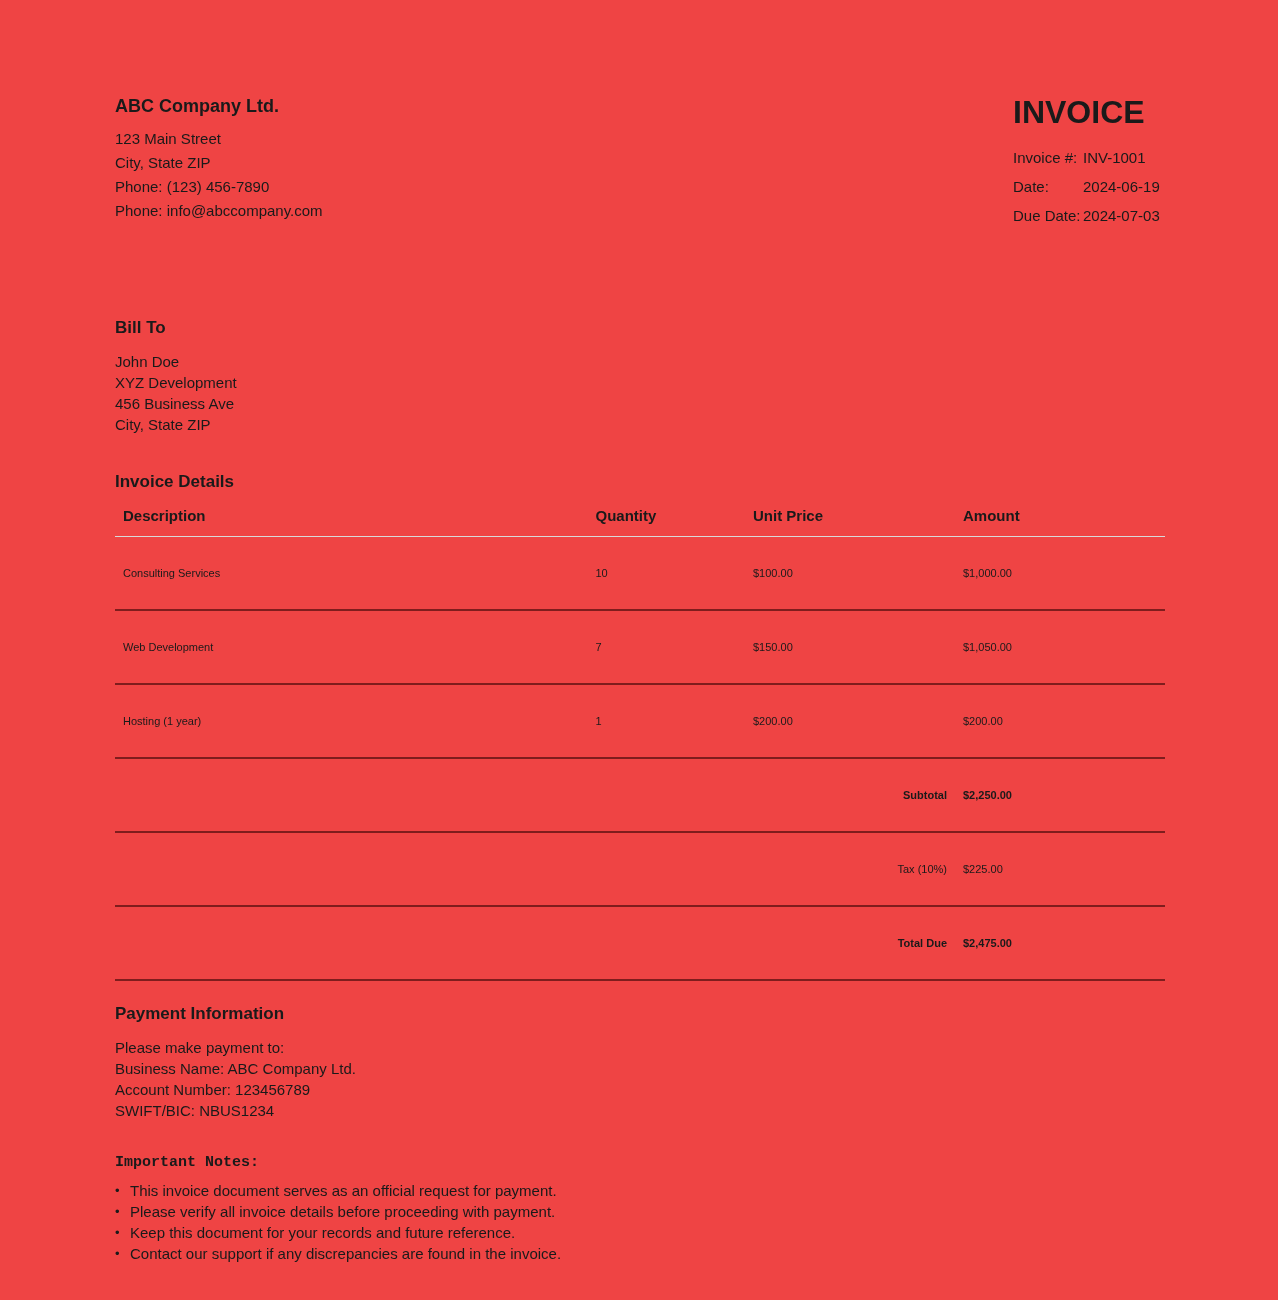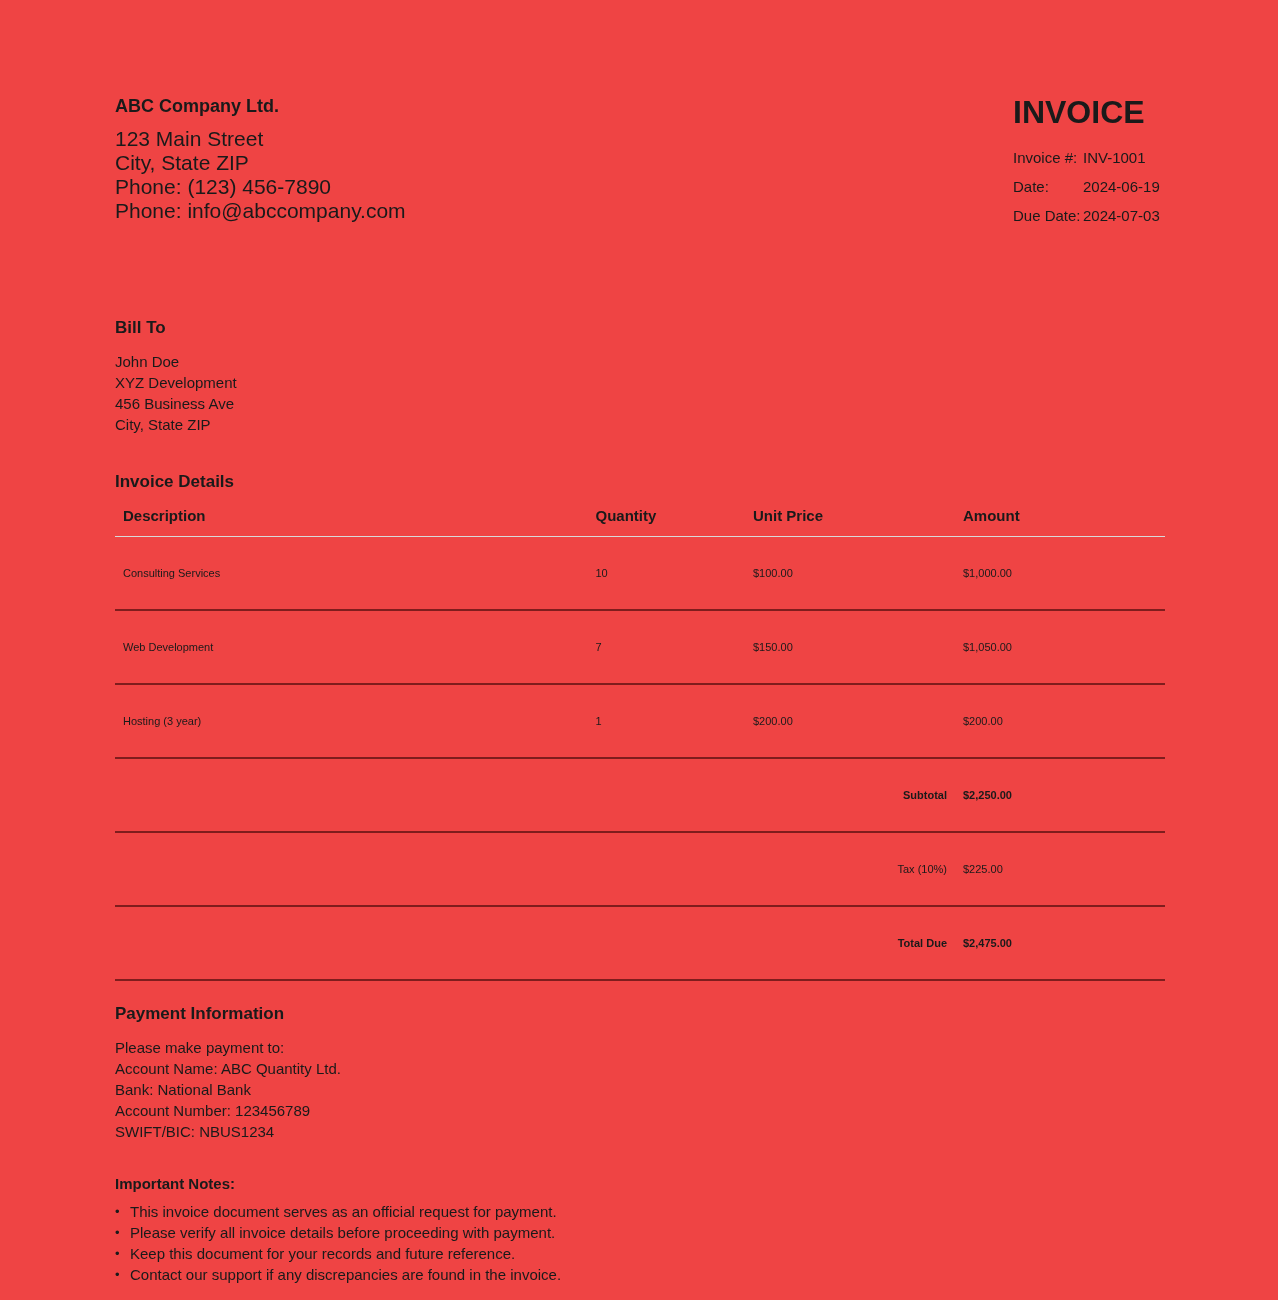--- a/index.html
+++ b/index.html
@@ -21,21 +21,21 @@
     display: flex;
     justify-content: space-between;
     align-items: flex-start;
   }
   .company-name {
     font-size: 18px;
     font-weight: 700;
     margin-bottom: 10px;
   }
   .company-line {
-    font-size: 21px;
+    font-size: 15px;
     line-height: 24px;
   }
   .invoice-block { width: 152px; }
   .invoice-title {
     font-size: 32px;
     font-weight: 700;
     line-height: 1;
     margin-bottom: 15px;
   }
   .meta-row {
@@ -86,20 +86,21 @@
   tr.bold-row td { font-weight: 700; }
 
   .section-payment { margin-top: 23px; }
   .section-payment .section-heading { margin-bottom: 13px; }
 
   .section-notes { margin-top: 33px; }
   .notes-heading {
     font-size: 15px;
     font-weight: 700;
     margin-bottom: 9px;
+    font-family: Liberation Mono, monospace;
   }
   .note-item {
     display: flex;
     font-size: 15px;
     line-height: 21px;
   }
   .note-bullet {
     width: 15px;
     flex-shrink: 0;
     font-size: 13px;
@@ -169,21 +170,21 @@
           <td>$100.00</td>
           <td>$1,000.00</td>
         </tr>
         <tr>
           <td>Web Development</td>
           <td>7</td>
           <td>$150.00</td>
           <td>$1,050.00</td>
         </tr>
         <tr>
-          <td>Hosting (3 year)</td>
+          <td>Hosting (1 year)</td>
           <td>1</td>
           <td>$200.00</td>
           <td>$200.00</td>
         </tr>
         <tr class="bold-row">
           <td class="total-label" colspan="3">Subtotal</td>
           <td>$2,250.00</td>
         </tr>
         <tr>
           <td class="total-label" colspan="3">Tax (10%)</td>
@@ -193,22 +194,21 @@
           <td class="total-label" colspan="3">Total Due</td>
           <td>$2,475.00</td>
         </tr>
       </tbody>
     </table>
   </div>
 
   <div class="section-payment">
     <div class="section-heading">Payment Information</div>
     <div class="payment-line">Please make payment to:</div>
-    <div class="payment-line">Account Name: ABC Quantity Ltd.</div>
-    <div class="payment-line">Bank: National Bank</div>
+    <div class="payment-line">Business Name: ABC Company Ltd.</div>
     <div class="payment-line">Account Number: 123456789</div>
     <div class="payment-line">SWIFT/BIC: NBUS1234</div>
   </div>
 
   <div class="section-notes">
     <div class="notes-heading">Important Notes:</div>
     <div class="note-item">
       <span class="note-bullet">•</span>
       <span>This invoice document serves as an official request for payment.</span>
     </div>

